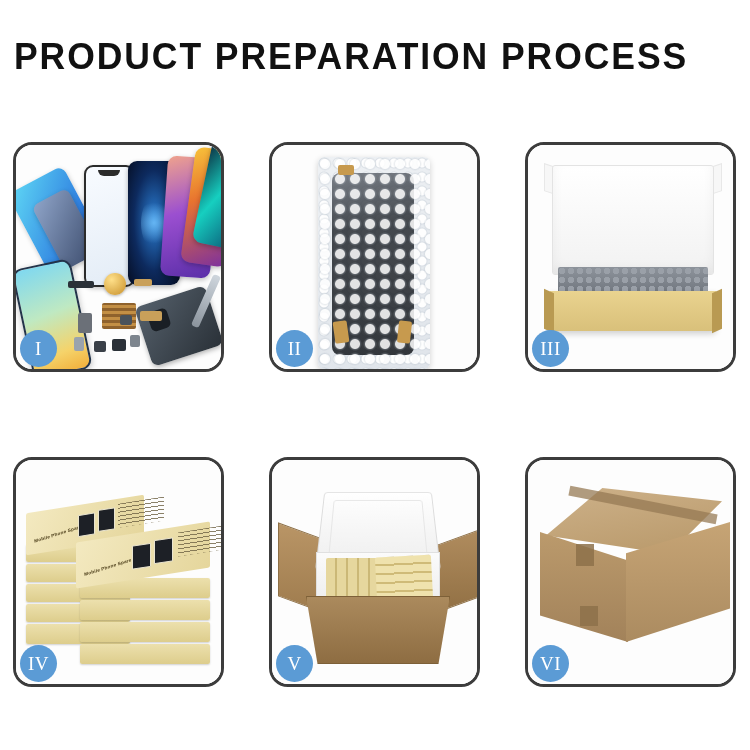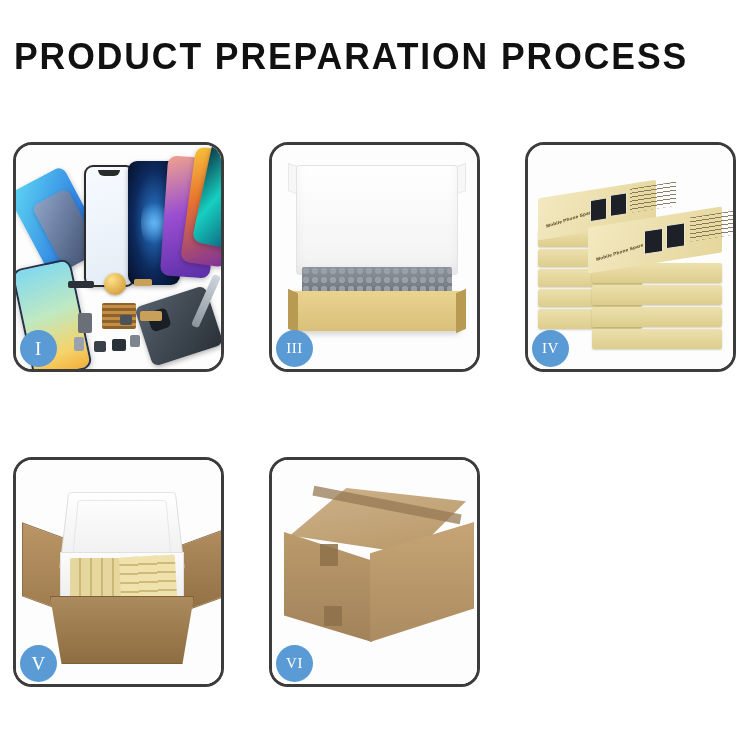--- a/index.html
+++ b/index.html
@@ -36,21 +36,21 @@
     position:absolute;inset:0;border-radius:16px;overflow:hidden;
     background:#fdfdfd;
   }
   .badge{
     position:absolute;left:4px;bottom:2px;width:37px;height:37px;
     border-radius:50%;background:#5b9bd5;color:#ffffff;
     font-family:"Liberation Serif","DejaVu Serif",serif;
     font-size:19px;line-height:37px;text-align:center;letter-spacing:0.5px;
     z-index:6;
   }
-  .badge.small{font-size:15px;}
+  .badge.small{font-size:19px;}
 
   
   .p1{background:linear-gradient(180deg,#fafbfc 0%,#f4f5f7 100%);}
   .ph{position:absolute;border-radius:8px;}
   .ph1{left:8px;top:30px;width:62px;height:86px;
        background:linear-gradient(135deg,#5fd8f5,#2f7fe0 70%,#1c4fa8);
        transform:rotate(-28deg);box-shadow:0 2px 5px rgba(0,0,0,.22);}
   .ph1b{left:30px;top:48px;width:40px;height:72px;border-radius:7px;
        background:linear-gradient(140deg,#8fa4c8,#3a4a6b);
        transform:rotate(-28deg);box-shadow:0 2px 5px rgba(0,0,0,.25);}
@@ -235,20 +235,31 @@
         <div class="bitp b5"></div>
         <div class="bitp b6"></div>
         <div class="bitp b7"></div>
         <div class="bitp b8"></div>
         <div class="bitp b9"></div>
         <div class="tool"></div>
       </div>
       <div class="badge">I</div>
     </div>
 
+    <div class="panel">
+      <div class="inner p2">
+        <div class="bubblebag"></div>
+        <div class="screenIn"></div>
+        <div class="bubbleov"></div>
+        <div class="tapeA"></div>
+        <div class="tapeB"></div>
+        <div class="tapeC"></div>
+      </div>
+      <div class="badge">II</div>
+    </div>
 
     <div class="panel">
       <div class="inner p3">
         <div class="lidflapL"></div>
         <div class="lidflapR"></div>
         <div class="lid3"></div>
         <div class="foam3"></div>
         <div class="tray3"></div>
       </div>
       <div class="badge small">III</div>

